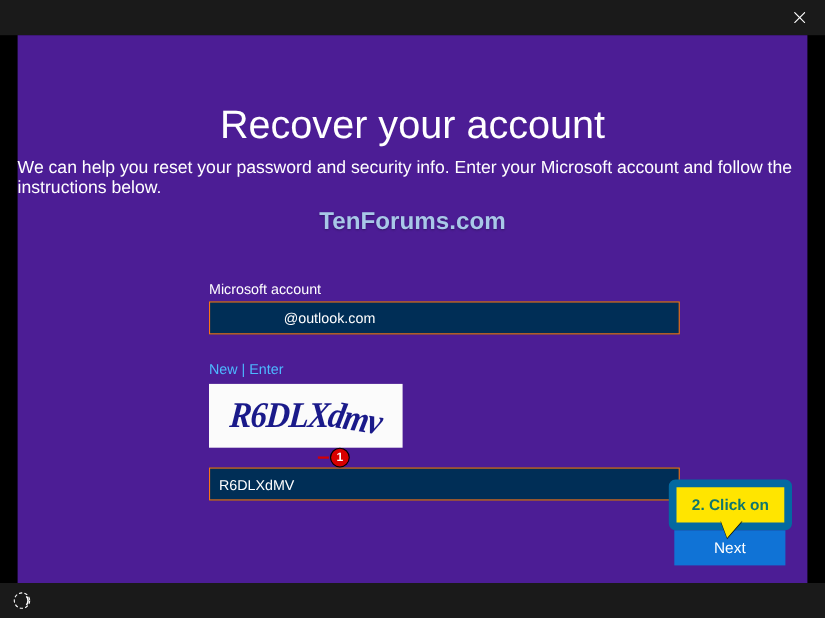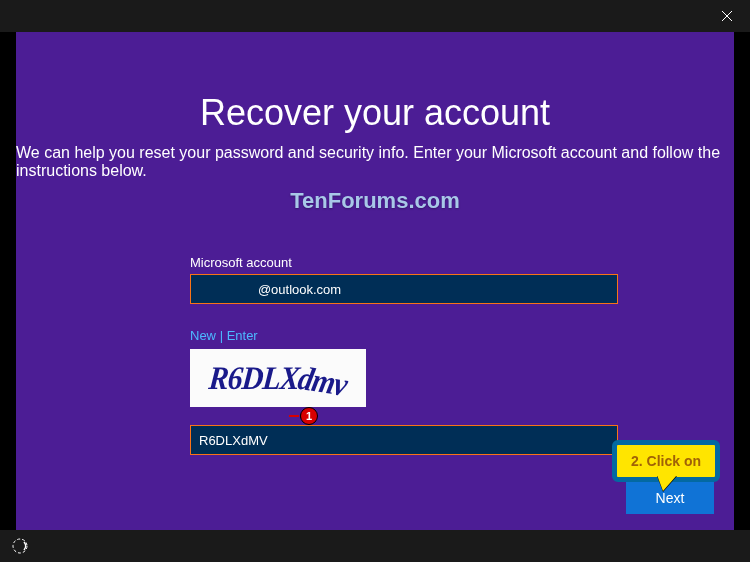--- a/index.html
+++ b/index.html
@@ -125,21 +125,21 @@
       transform: rotate(8deg) translateY(3px);
       font-family: cursive;
     }
     .captcha-input {
       margin-bottom: 0;
     }
     .next-btn {
       position: absolute;
       right: 20px;
       bottom: 16px;
-      width: 88px;
+      width: 101px;
       height: 32px;
       background: #1073d6;
       color: #fff;
       border: none;
       font-size: 14px;
       font-family: inherit;
       cursor: pointer;
     }
     .bottombar {
       position: absolute;
@@ -186,25 +186,25 @@
       width: 10px;
       height: 2px;
       background: #d80000;
       transform: translateY(-50%);
     }
     .callout-balloon {
       position: absolute;
       right: 30px;
       bottom: 80px;
       background: #ffe500;
-      color: #a16207;
+      color: #0f766e;
       font-size: 14px;
       font-weight: bold;
       padding: 8px 14px;
-      border: 5px solid #0369a1;
+      border: 7px solid #0369a1;
       border-radius: 6px;
     }
     .callout-balloon::after {
       content: '';
       position: absolute;
       bottom: -14px;
       left: 40px;
       width: 0;
       height: 0;
       border-left: 6px solid transparent;

